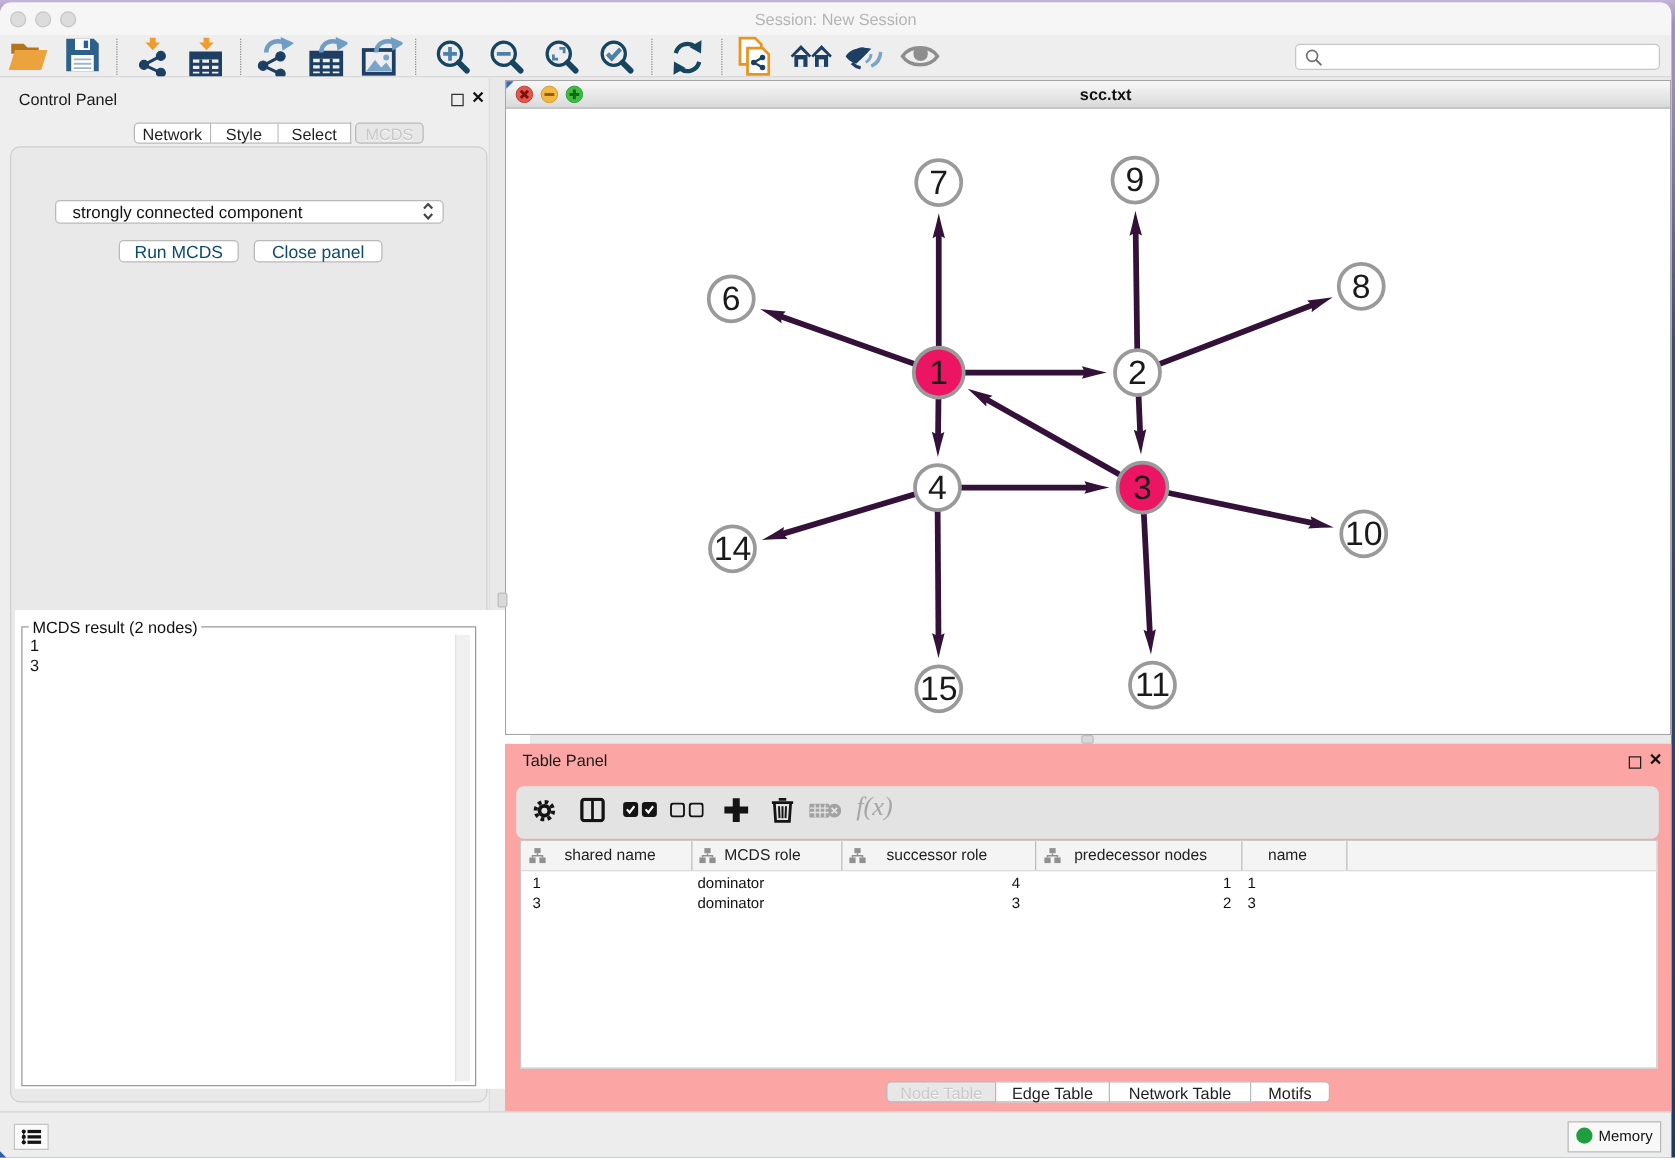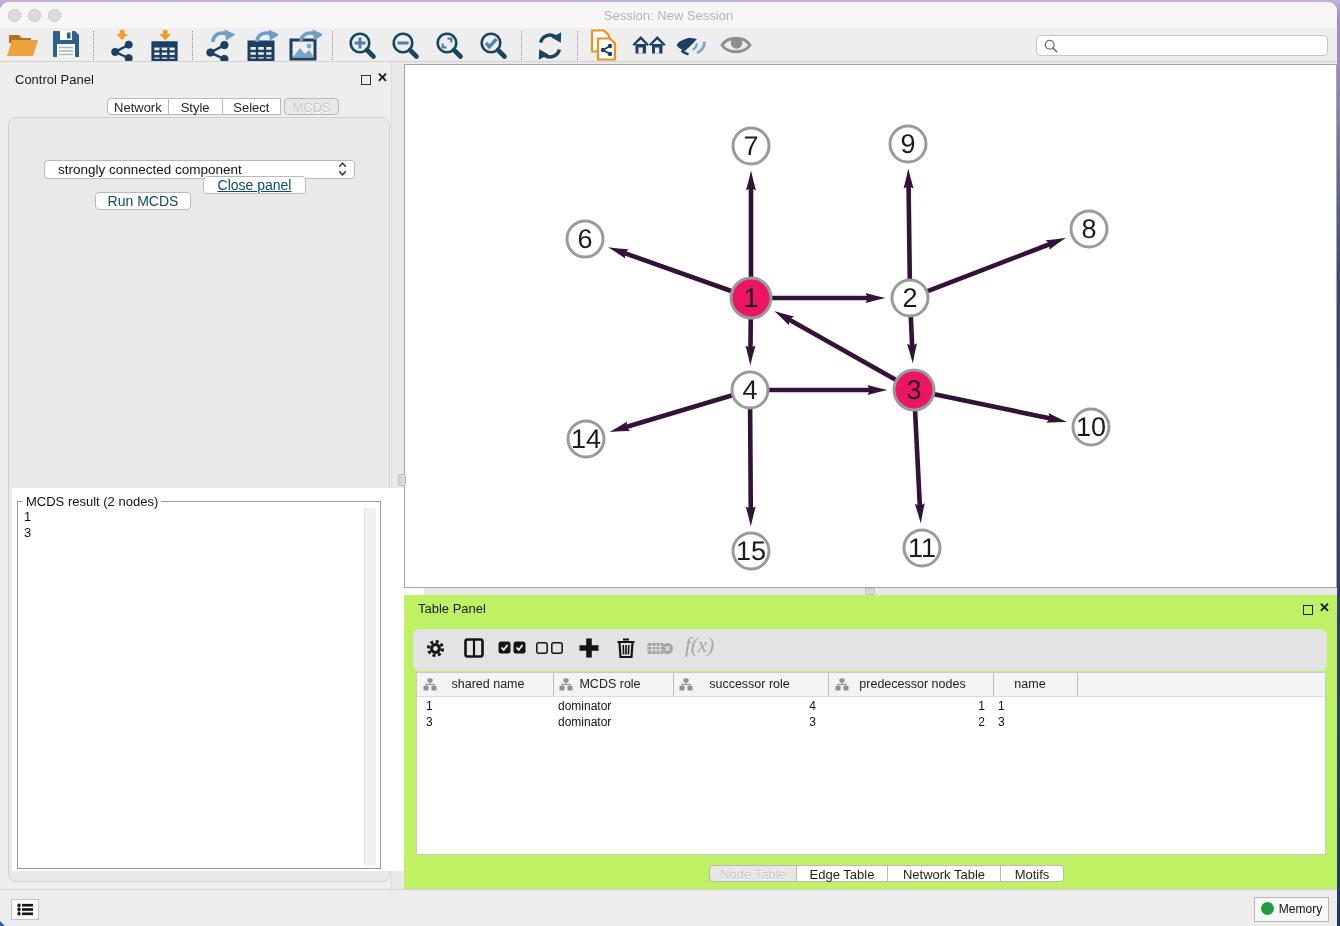--- a/index.html
+++ b/index.html
@@ -31,33 +31,33 @@
   .tab.dis{background:#e7e7e7;color:#c8c8c8;text-shadow:0 1px 0 #ffffff;}
   #cptabs .dis{margin-left:3px;border-left:1px solid #b9b9b9;border-radius:4px;}
   #cptabs{left:90px;top:36px;width:232px;}
   #cprecess{left:8px;top:55px;width:380px;height:763px;background:#e9e9ea;border:1px solid #d0d0d0;border-radius:8px;}
   #optlabel{left:0px;top:74px;width:392px;text-align:center;font-size:14px;color:#111;}
   #combo{left:44px;top:98px;width:296px;height:17px;background:#fff;border:1px solid #b9b9b9;border-radius:4px;
          font-size:13.5px;color:#111;line-height:17px;padding-left:13px;}
   .btn{background:#ffffff;border:1px solid #b9b9b9;border-radius:4px;font-size:14px;color:#0c4a6e;
        text-align:center;}
   #btnrun{left:95px;top:130px;width:94px;height:16px;line-height:16px;}
-  #btnclose{left:203px;top:114px;width:101px;height:16px;line-height:16px;text-decoration:underline;}
+  #btnclose{left:203px;top:130px;width:101px;height:16px;line-height:16px;}
   #resultwhite{left:12px;top:426px;width:412px;height:383px;background:#ffffff;}
   #resultborder{left:5px;top:13px;width:362px;height:366px;border:1px solid #9a9a9a;}
   #resultlabel{left:11px;top:6px;background:#fff;padding:0 3px;font-size:13px;color:#111;}
   #resulttext{left:12px;top:21px;font-size:13px;color:#111;line-height:16px;}
   #resultscroll{left:352px;top:20px;width:11px;height:357px;background:#f0f0f0;border-left:1px solid #e0e0e0;}
   
   #netwin{left:404px;top:2px;width:933px;height:524px;background:#fff;border:1px solid #a5a5a5;box-sizing:border-box;}
   #nettitle{left:0;top:0;width:931px;height:21px;background:linear-gradient(#f8f8f8,#d9d9d9);border-bottom:1px solid #9b9b9b;}
   #netname{left:14px;top:0;width:931px;height:22px;line-height:22px;text-align:center;font-size:13px;font-weight:600;color:#111;}
   #netcanvas{left:0px;top:22px;width:931px;height:500px;background:#fff;}
   
-  #tpanel{left:404px;top:533px;width:933px;height:294px;background:#bef264;}
+  #tpanel{left:404px;top:533px;width:933px;height:294px;background:#fca5a5;}
   #tptitle{left:14px;top:6px;font-size:13px;color:#1a1a1a;}
   #tptoolbar{left:9px;top:34px;width:914px;height:42px;background:#e3e3e3;border-radius:6px;}
   #ttable{left:12px;top:77px;width:910px;height:183px;background:#fff;border:1px solid #c9c9c9;box-sizing:border-box;}
   #thead{left:0;top:0;width:908px;height:23px;background:#f4f4f4;border-bottom:1px solid #dcdcdc;}
   .th{font-size:12.5px;color:#222;line-height:23px;text-align:center;position:absolute;top:0;}
   .colsep{position:absolute;top:0;height:23px;border-left:1px solid #bdbdbd;width:0;}
   .trow{position:absolute;font-size:12px;color:#111;height:16px;line-height:16px;}
   #ttabs{left:288px;top:270px;}
   
   #statusbar{left:0;top:887px;width:1337px;height:37px;background:#ededed;border-top:1px solid #d2d2d2;}
@@ -244,20 +244,32 @@
       <div class="abs btn" id="btnrun">Run MCDS</div>
       <div class="abs btn" id="btnclose">Close panel</div>
       <div class="abs" id="resultwhite">
         <div class="abs" id="resultborder"></div>
         <div class="abs" id="resultlabel">MCDS result (2 nodes)</div>
         <div class="abs" id="resulttext">1<br>3</div>
         <div class="abs" id="resultscroll"></div>
       </div>
     </div>
     <div class="abs" id="netwin">
+      <div class="abs" id="nettitle">
+        <svg class="abs" style="left:7px;top:3px;" width="62" height="15" viewBox="0 0 62 15">
+          <circle cx="7.5" cy="7.5" r="6.6" fill="#e4564d" stroke="#b8423a" stroke-width="0.8"></circle>
+          <path d="M4.6,4.6 L10.4,10.4 M10.4,4.6 L4.6,10.4" stroke="#7c120c" stroke-width="2.4"></path>
+          <circle cx="27.5" cy="7.5" r="6.6" fill="#f3b844" stroke="#d29a2e" stroke-width="0.8"></circle>
+          <path d="M23.6,7.5 h7.8" stroke="#90600a" stroke-width="2.4"></path>
+          <circle cx="47.5" cy="7.5" r="6.6" fill="#3fbc46" stroke="#2da135" stroke-width="0.8"></circle>
+          <path d="M43.6,7.5 h7.8 M47.5,3.6 v7.8" stroke="#0e6b14" stroke-width="2.4"></path>
+        </svg>
+        <div class="abs" id="netname">scc.txt</div>
+        <div class="abs" style="left:0;top:0;width:0;height:0;border-top:6px solid #3a66c0;border-right:6px solid transparent;"></div>
+      </div>
       <div class="abs" id="netcanvas">
         <svg width="931" height="500" viewBox="0 0 931 500" id="graphsvg" text-rendering="geometricPrecision" font-family="Liberation Sans, sans-serif">
         <line x1="346.0" y1="191.5" x2="346.0" y2="96.5" stroke="#331139" stroke-width="4.6"></line>
         <path d="M346.0,83.5 Q348.2,93.5 351.0,103.5 L346.0,101.0 L341.0,103.5 Q343.8,93.5 346.0,83.5 Z" fill="#331139"></path>
         <line x1="327.6" y1="204.5" x2="215.3" y2="164.6" stroke="#331139" stroke-width="4.6"></line>
         <path d="M203.1,160.2 Q213.2,161.5 223.6,162.2 L219.6,166.1 L220.3,171.6 Q211.8,165.6 203.1,160.2 Z" fill="#331139"></path>
         <line x1="365.5" y1="211.0" x2="467.5" y2="211.0" stroke="#331139" stroke-width="4.6"></line>
         <path d="M480.5,211.0 Q470.5,213.2 460.5,216.0 L463.0,211.0 L460.5,206.0 Q470.5,208.8 480.5,211.0 Z" fill="#331139"></path>
         <line x1="345.8" y1="230.5" x2="345.4" y2="265.5" stroke="#331139" stroke-width="4.6"></line>
         <path d="M345.3,278.5 Q343.2,268.5 340.5,258.4 L345.5,261.0 L350.5,258.6 Q347.6,268.5 345.3,278.5 Z" fill="#331139"></path>

